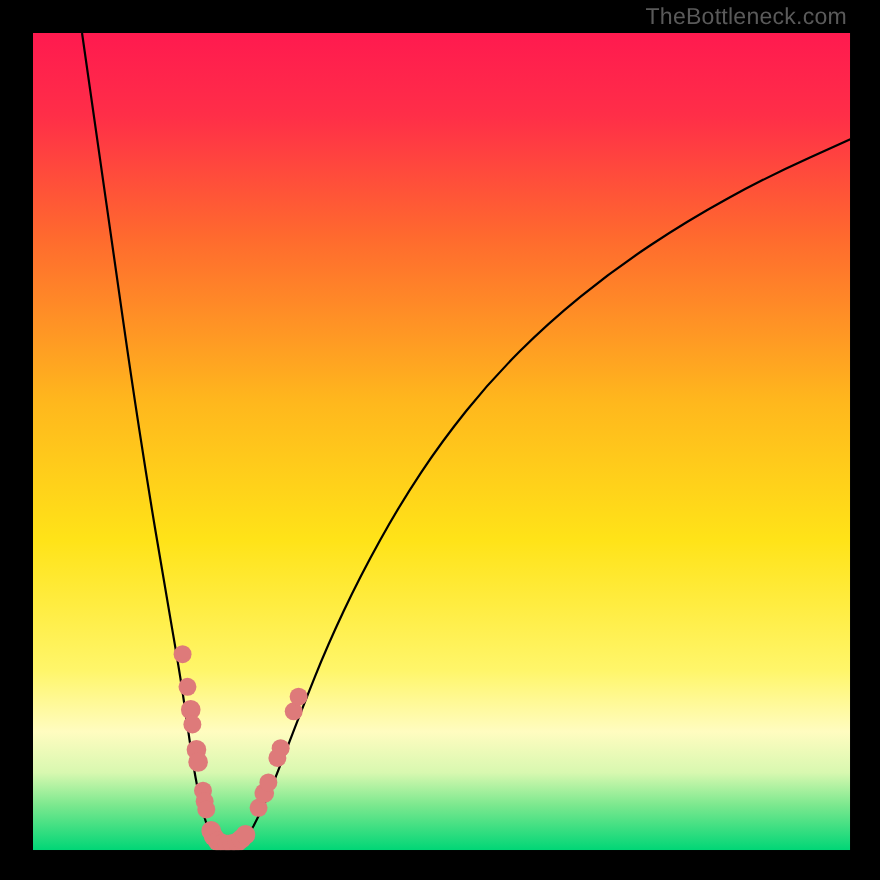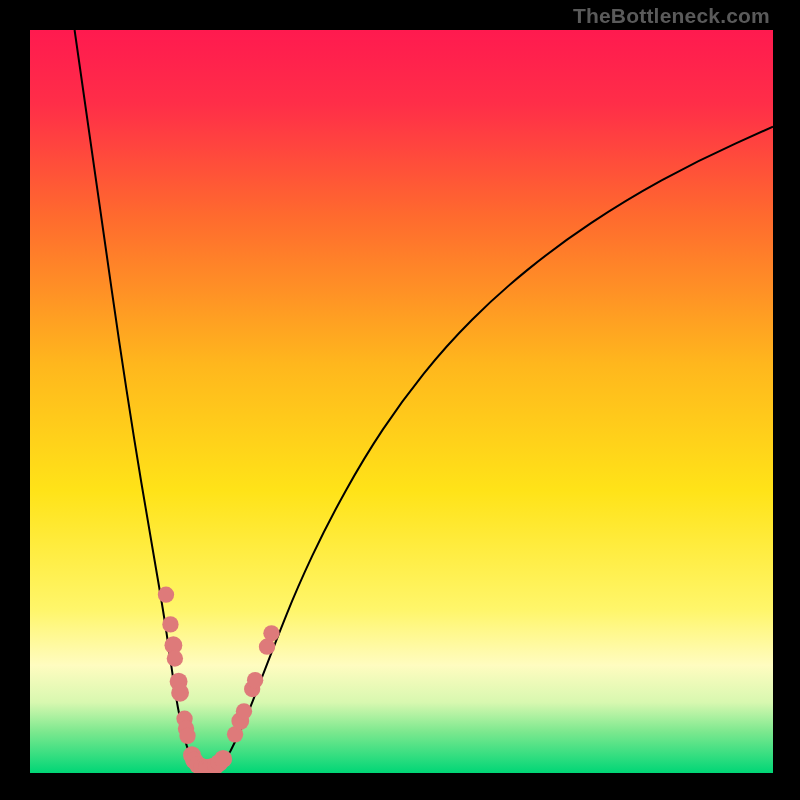--- a/index.html
+++ b/index.html
@@ -32,21 +32,21 @@
   .curve-svg {
     position: absolute;
     inset: 0;
   }
   .watermark {
     position: absolute;
     top: 4px;
     right: 30px;
     color: #5a5a5a;
     font-size: 21px;
-    font-weight: 700;
+    font-weight: 400;
     letter-spacing: 0.2px;
   }
   .dot {
     fill: #de7a7a;
     stroke: none;
   }
   .curve {
     fill: none;
     stroke: #000;
     stroke-width: 2;

